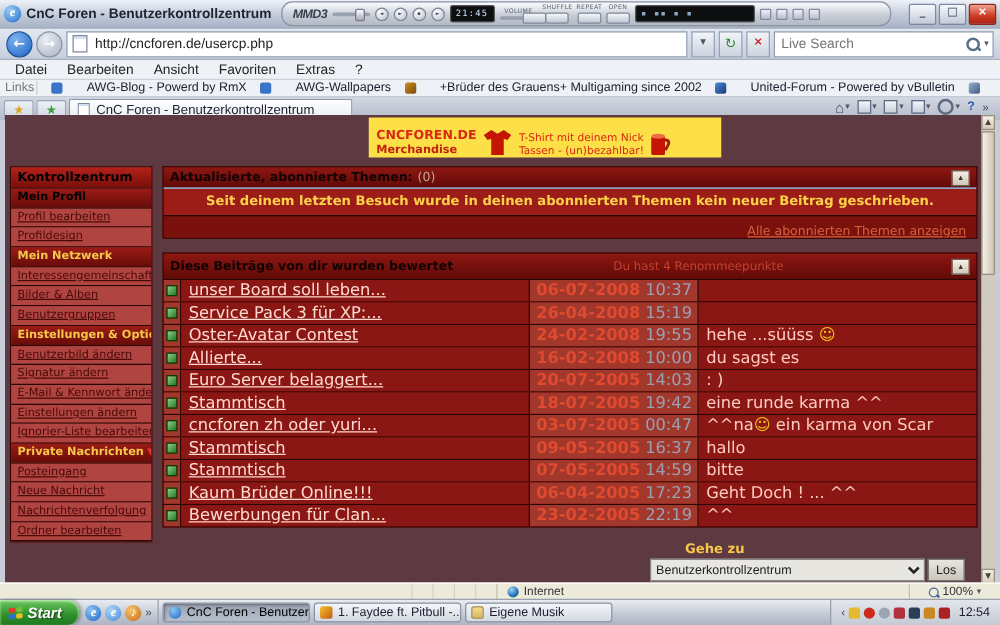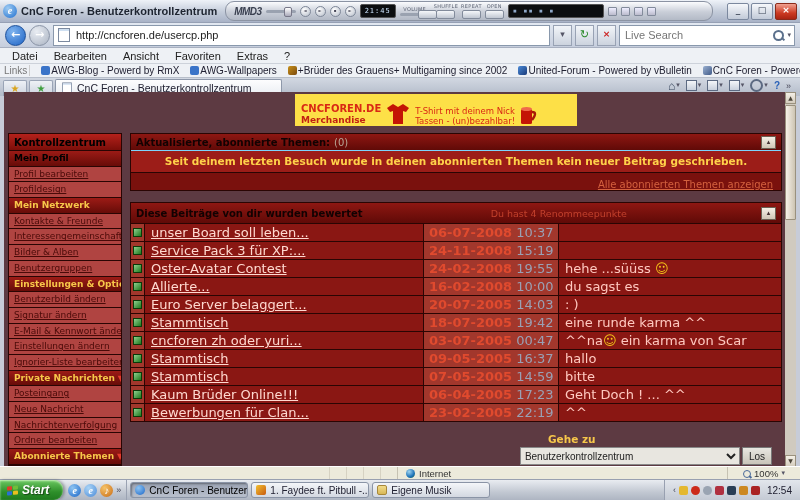--- a/index.html
+++ b/index.html
@@ -44,21 +44,21 @@
   .search{width:168px;height:19px;background:#fff;border:1px solid #8998ac;display:flex;align-items:center;padding:0 3px;gap:3px;}
   .search input{border:0;outline:0;flex:1;font:11px "Liberation Sans",sans-serif;color:#888;}
   .mag{width:7px;height:7px;border:2px solid #5b708c;border-radius:50%;position:relative;}
   .mag::after{content:"";position:absolute;left:6px;top:6px;width:4px;height:2px;background:#5b708c;transform:rotate(45deg);}
   .dd{font:7px/19px "DejaVu Sans",sans-serif;color:#556;}
   
   .menubar{height:15px;background:#eef1f5;display:flex;align-items:center;padding:0 4px;border-bottom:1px solid #cdd2da;}
   .menu-item{font-size:11px;color:#222;padding:0 8px;}
   .linksbar{height:13px;background:#eef1f5;display:flex;align-items:center;padding:0 4px;gap:11px;border-bottom:1px solid #b8bfca;font-size:10px;}
   .links-lbl{color:#777;padding-right:2px;border-right:1px solid #ccc;}
-  .lnk{display:flex;align-items:center;gap:1px;color:#223;white-space:nowrap;}
+  .lnk{display:flex;align-items:center;gap:19px;color:#223;white-space:nowrap;}
   .lnk .ico{width:9px;height:9px;border-radius:2px;background:#3a74c8;}
   .lnk.ic-m .ico{background:linear-gradient(135deg,#c89018,#7a4a10);}
   .lnk.ic-u .ico{background:linear-gradient(135deg,#4a8ad8,#1a3a78);}
   .lnk.ic-c .ico{background:linear-gradient(135deg,#9ab0d0,#405a88);}
   
   .tabbar{height:18px;background:linear-gradient(#d2d8e2,#b3bbc9);display:flex;align-items:flex-end;padding:0 3px;gap:2px;}
   .tb-btn{width:22px;height:15px;text-align:center;font:10px/15px "DejaVu Sans",sans-serif;border:1px solid #9aa4b6;border-bottom:0;border-radius:2px 2px 0 0;background:linear-gradient(#eef1f6,#ccd3de);}
   .star{color:#d9a520;} .starplus{color:#3f9e3f;}
   .tab{width:215px;height:16px;background:linear-gradient(#fdfdfe,#e9edf2);border:1px solid #8e98aa;border-bottom:0;
     border-radius:2px 2px 0 0;display:flex;align-items:center;gap:4px;padding:0 5px;font-size:10.5px;color:#223;overflow:hidden;white-space:nowrap;}
@@ -330,36 +330,34 @@
     </div>
 
     <div class="side">
       <div class="side-title">Kontrollzentrum</div>
       <div>
 
       <div class="srow cat"><span>Mein Profil</span></div>
           <div class="srow link"><span>Profil bearbeiten</span></div>
           <div class="srow link"><span>Profildesign</span></div>
           <div class="srow cat yellow"><span>Mein Netzwerk</span></div>
-          <div class="srow link"><span>Kontakte &amp; Freunde</span></div>
           <div class="srow link"><span>Interessengemeinschaften</span></div>
           <div class="srow link"><span>Bilder &amp; Alben</span></div>
           <div class="srow link"><span>Benutzergruppen</span></div>
           <div class="srow cat yellow"><span>Einstellungen &amp; Optionen</span></div>
           <div class="srow link"><span>Benutzerbild ändern</span></div>
           <div class="srow link"><span>Signatur ändern</span></div>
           <div class="srow link"><span>E-Mail &amp; Kennwort ändern</span></div>
           <div class="srow link"><span>Einstellungen ändern</span></div>
           <div class="srow link"><span>Ignorier-Liste bearbeiten</span></div>
           <div class="srow cat yellow arrow"><span>Private Nachrichten</span></div>
           <div class="srow link"><span>Posteingang</span></div>
           <div class="srow link"><span>Neue Nachricht</span></div>
           <div class="srow link"><span>Nachrichtenverfolgung</span></div>
           <div class="srow link"><span>Ordner bearbeiten</span></div>
-          <div class="srow cat yellow arrow"><span>Abonnierte Themen</span></div>
         </div>
     </div>
 
     <div class="main">
 
       <div class="panel">
         <div class="p-head">
           <span class="p-title">Aktualisierte, abonnierte Themen:</span>
           <span class="p-count">(0)</span>
           <span class="collapse">▴</span>
@@ -381,21 +379,21 @@
                 <span class="karma"></span>
               </span>
               <span class="cell c-thema"><span>unser Board soll leben...</span></span>
               <span class="cell c-datum"><span class="date">06-07-2008</span><span class="time">10:37</span></span>
             </div>
             <div class="row">
               <span class="cell c-icon">
                 <span class="karma"></span>
               </span>
               <span class="cell c-thema"><span>Service Pack 3 für XP:...</span></span>
-              <span class="cell c-datum"><span class="date">24-11-2008</span><span class="time">15:19</span></span>
+              <span class="cell c-datum"><span class="date">26-04-2008</span><span class="time">15:19</span></span>
               <span class="cell c-kom"><span></span><span class="smiley"></span><span></span></span>
             </div>
             <div class="row">
               <span class="cell c-icon">
                 <span class="karma"></span>
               </span>
               <span class="cell c-thema"><span>Oster-Avatar Contest</span></span>
               <span class="cell c-datum"><span class="date">24-02-2008</span><span class="time">19:55</span></span>
               <span class="cell c-kom"><span>hehe ...süüss </span><span class="smiley">☺</span><span></span></span>
             </div>

